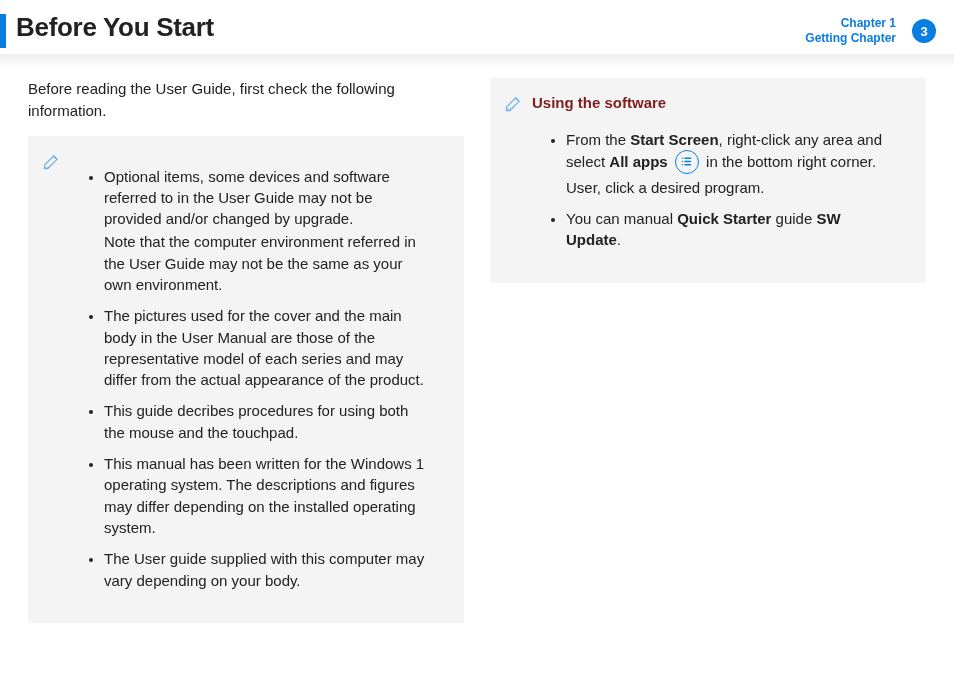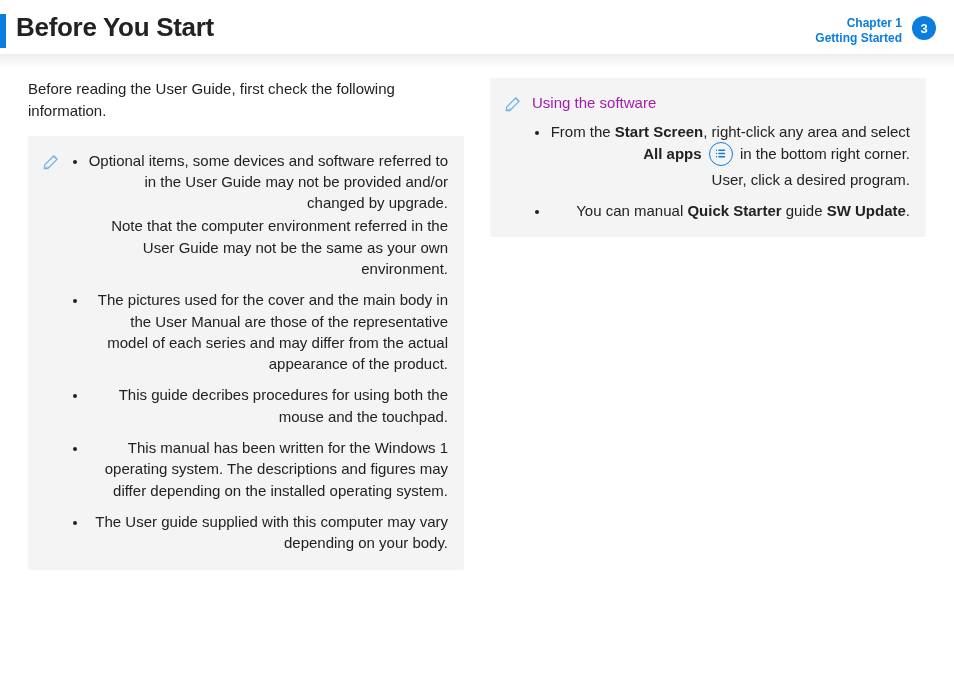--- a/index.html
+++ b/index.html
@@ -1,52 +1,52 @@
 <!DOCTYPE html>
 <html><head>
 <meta charset="utf-8">
 <style>
   html,body{margin:0;padding:0;font-family:"Segoe UI",Arial,sans-serif;color:#222;background:#fff;}
   .page{width:954px;height:665px;position:relative;overflow:hidden;}
   .header{display:flex;align-items:flex-start;padding:12px 18px 6px 0;}
   .accent{width:6px;height:34px;background:#0a7de0;margin-right:10px;margin-top:2px;}
   .title{font-size:26px;font-weight:700;letter-spacing:-0.3px;flex:1;}
-  .chapter-block{display:flex;gap:10px;padding-top:4px;}
+  .chapter-block{display:flex;align-items:center;gap:16px;padding-top:4px;}
   .chapter-text{text-align:right;color:#0a7de0;font-size:12px;font-weight:700;line-height:1.25;}
   .page-badge{width:24px;height:24px;border-radius:50%;background:#0a7de0;color:#fff;display:flex;align-items:center;justify-content:center;font-size:13px;font-weight:700;}
   .shadow-bar{height:14px;margin:0 0 10px 0;background:linear-gradient(to bottom,rgba(0,0,0,0.07),rgba(0,0,0,0));}
   .columns{display:flex;gap:26px;padding:0 28px;}
   .col{flex:1;min-width:0;}
   .intro{font-size:15px;line-height:1.45;margin-bottom:14px;padding-right:10px;}
   .note-box{background:#f4f4f4;border-radius:2px;padding:14px 16px 16px 14px;font-size:15px;line-height:1.42;display:flex;gap:8px;}
   .note-box .content{flex:1;}
-  .note-box ul{margin:0;padding-left:18px;text-align:right;}
+  .note-box ul{margin:16px;padding-left:18px;}
   .note-box li{margin-bottom:10px;}
   .note-box li:last-child{margin-bottom:0;}
   .note-box li::marker{font-size:14px;}
   .sub{margin-top:2px;}
   .pencil-icon{flex-shrink:0;width:20px;height:20px;display:flex;align-items:flex-start;justify-content:center;margin-top:1px;}
   .pencil-icon svg{width:20px;height:20px;}
-  .box-title{color:#a21caf;font-weight:400;margin-bottom:8px;}
+  .box-title{color:#7f1d1d;font-weight:700;margin-bottom:8px;}
   .inline-icon{display:inline-flex;vertical-align:middle;width:22px;height:22px;border:1.5px solid #0a7de0;border-radius:50%;align-items:center;justify-content:center;margin:0 3px;position:relative;top:-1px;}
   .inline-icon svg{width:13px;height:13px;}
   b{font-weight:700;}
 </style>
 </head>
 <body>
 
 <div class="page">
 
   <div class="header">
     <div class="accent"></div>
     <div class="title">Before You Start</div>
     <div class="chapter-block">
       <div class="chapter-text">
         <div>Chapter 1</div>
-        <div>Getting Started</div>
+        <div>Getting Chapter</div>
       </div>
       <div class="page-badge">
         <span>3</span>
       </div>
     </div>
   </div>
 
   <div class="shadow-bar"></div>
 
   <div class="columns">

